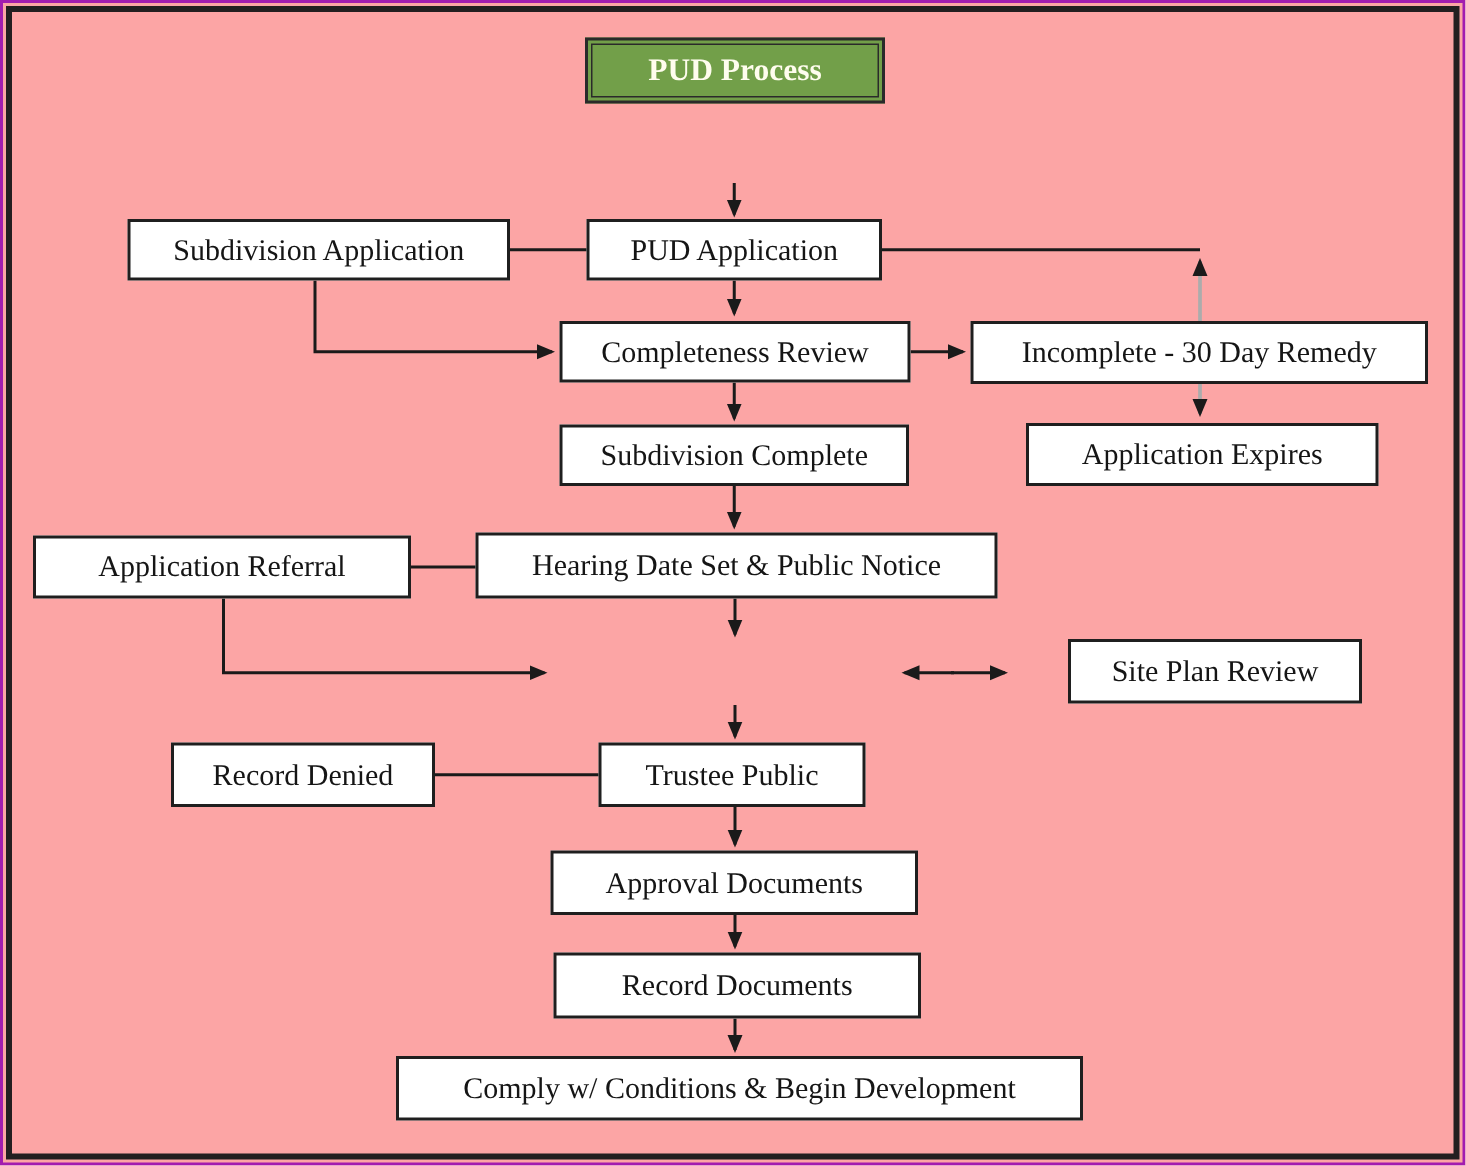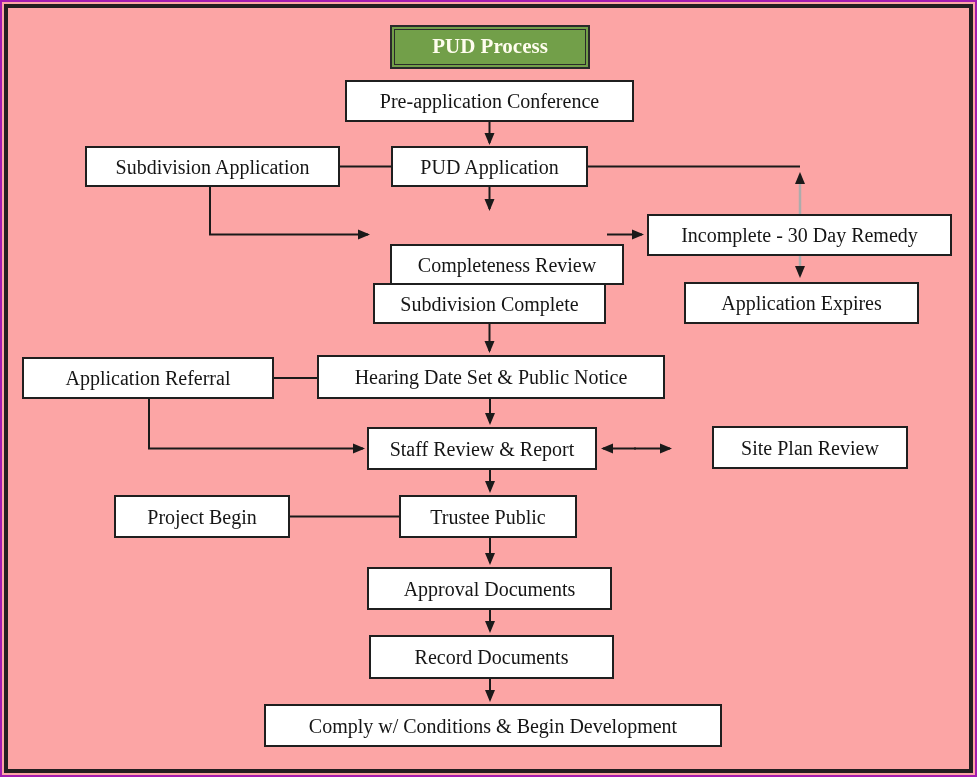--- a/index.html
+++ b/index.html
@@ -54,21 +54,21 @@
     border: 1px solid #2a2a2a;
     pointer-events: none;
   }
   .node--title .lbl { position: relative; }
 
   
   #n-title       { left:388px; top:23px;  width:200px; height:44px; }
   #n-preapp      { left:343px; top:78px;  width:289px; height:42px; }
   #n-subdiv      { left:83px;  top:144px; width:255px; height:41px; }
   #n-pudapp      { left:389px; top:144px; width:197px; height:41px; }
-  #n-completeness{ left:388px; top:212px; width:234px; height:41px;margin-top:30px; }
+  #n-completeness{ left:371px; top:212px; width:234px; height:41px; }
   #n-incomplete  { left:645px; top:212px; width:305px; height:42px; }
   #n-appcomplete { left:371px; top:281px; width:233px; height:41px; }
   #n-appexpires  { left:682px; top:280px; width:235px; height:42px; }
   #n-appreferral { left:20px;  top:355px; width:252px; height:42px; }
   #n-hearing     { left:315px; top:353px; width:348px; height:44px; }
   #n-staff       { left:365px; top:425px; width:230px; height:43px; }
   #n-siteplan    { left:674px; top:424px; width:196px; height:43px;margin-left:36px; }
   #n-denied      { left:112px; top:493px; width:176px; height:43px; }
   #n-trustee     { left:397px; top:493px; width:178px; height:43px; }
   #n-approval    { left:365px; top:565px; width:245px; height:43px; }
@@ -115,23 +115,20 @@
 
     <line x1="634" y1="446.5" x2="601" y2="446.5" stroke="#1a1a1a" stroke-width="2" marker-end="url(#arrow)"></line>
     <line x1="632" y1="446.5" x2="668" y2="446.5" stroke="#1a1a1a" stroke-width="2" marker-end="url(#arrow)"></line>
   </svg>
 
   <div class="node node--title" id="n-title">
     <div class="title-inner"></div>
     <span class="lbl">PUD Process</span>
   </div>
 
-  <div class="node" id="n-preapp">
-    <span class="lbl">Pre-application Conference</span>
-  </div>
 
   <div class="node" id="n-subdiv">
     <span class="lbl">Subdivision Application</span>
   </div>
 
   <div class="node" id="n-pudapp">
     <span class="lbl">PUD Application</span>
   </div>
 
   <div class="node" id="n-completeness">
@@ -151,30 +148,27 @@
   </div>
 
   <div class="node" id="n-appreferral">
     <span class="lbl">Application Referral</span>
   </div>
 
   <div class="node" id="n-hearing">
     <span class="lbl">Hearing Date Set &amp; Public Notice</span>
   </div>
 
-  <div class="node" id="n-staff">
-    <span class="lbl">Staff Review &amp; Report</span>
-  </div>
 
   <div class="node" id="n-siteplan">
     <span class="lbl">Site Plan Review</span>
   </div>
 
   <div class="node" id="n-denied">
-    <span class="lbl">Project Begin</span>
+    <span class="lbl">Record Denied</span>
   </div>
 
   <div class="node" id="n-trustee">
     <span class="lbl">Trustee Public</span>
   </div>
 
   <div class="node" id="n-approval">
     <span class="lbl">Approval Documents</span>
   </div>
 

